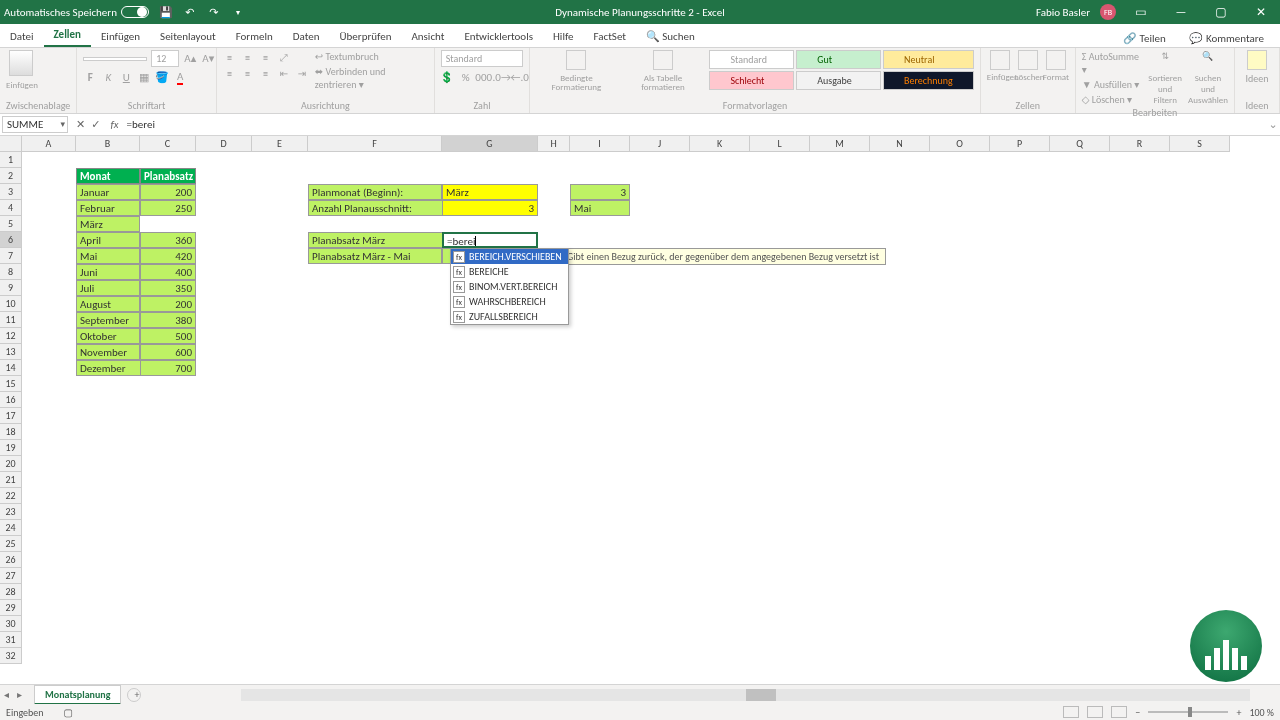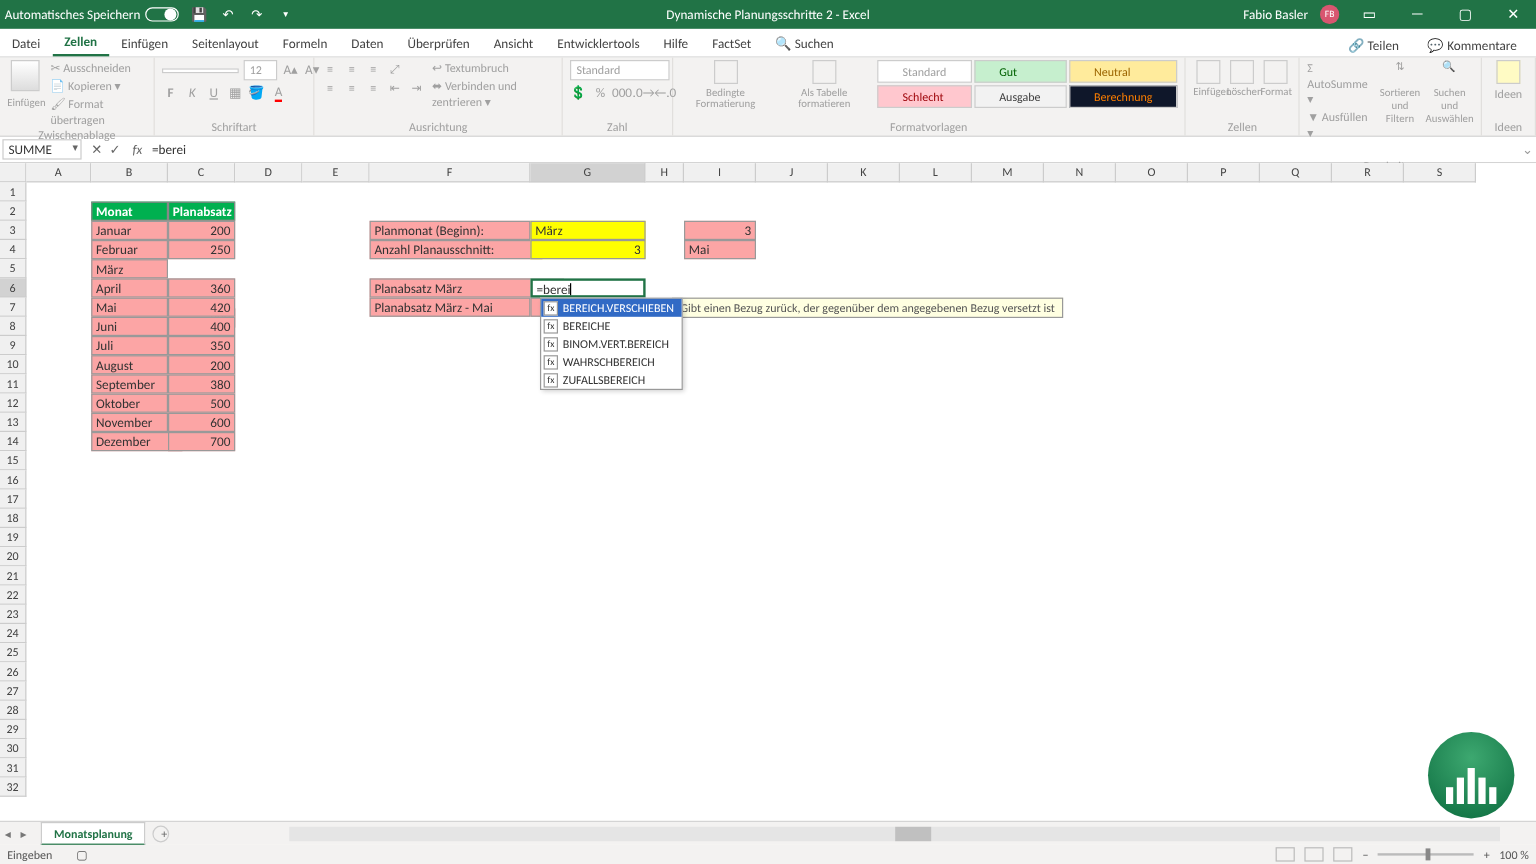--- a/index.html
+++ b/index.html
@@ -65,21 +65,21 @@
 
 .grid { position: relative; background: #fff; }
 .selectall { position: absolute; left: 0; top: 0; width: 22px; height: 16px; background: #f0f0f0; border-right: 1px solid #ccc; border-bottom: 1px solid #ccc; }
 .colheads { position: absolute; left: 22px; top: 0; height: 16px; display: flex; }
 .colh { border-right: 1px solid #ccc; border-bottom: 1px solid #ccc; background: #f0f0f0; text-align: center; font-size: 10px; line-height: 16px; color: #444; }
 .colh.sel { background: #d2d2d2; }
 .rowheads { position: absolute; left: 0; top: 16px; width: 22px; }
 .rowh { height: 16px; border-right: 1px solid #ccc; border-bottom: 1px solid #ccc; background: #f0f0f0; text-align: center; font-size: 10px; line-height: 16px; color: #444; }
 .rowh.sel { background: #d2d2d2; }
 .cells { position: absolute; left: 22px; top: 16px; }
-.cell { position: absolute; border-right: 1px solid #e5e5e5; border-bottom: 1px solid #e5e5e5; padding: 0 3px; font-size: 11px; line-height: 16px; overflow: hidden; white-space: nowrap; background: #fca5a5; }
+.cell { position: absolute; border-right: 1px solid #e5e5e5; border-bottom: 1px solid #e5e5e5; padding: 0 3px; font-size: 11px; line-height: 16px; overflow: hidden; white-space: nowrap; background: #bef264; }
 .th-green { background: #00b050; color: #fff; font-weight: bold; border: 1px solid #888; }
 .bordered { border: 1px solid #999; }
 .yellow { background: #ffff00; }
 .editcell { border: 2px solid #217346 !important; }
 .rightal { text-align: right; }
 
 
 .intelli { position: absolute; background: #fff; border: 1px solid #999; font-size: 10px; z-index: 100; box-shadow: 2px 2px 4px rgba(0,0,0,0.2); }
 .intelli-row { padding: 1px 6px 1px 2px; display: flex; align-items: center; gap: 4px; }
 .intelli-row.sel { background: #316ac5; color: #fff; }
@@ -150,25 +150,20 @@
   </div>
 </div>
 
 <div class="ribbon">
 
   <div class="rgroup">
     <div class="rg-body">
       <div class="paste-big">
         <div class="paste-icon"></div>
         <span style="font-size:9px">Einfügen</span>
-      </div>
-      <div class="rg-col">
-        <span>✂ <span>Ausschneiden</span></span>
-        <span>📄 <span>Kopieren</span> ▾</span>
-        <span>🖌 <span>Format übertragen</span></span>
       </div>
     </div>
     <div class="rgroup-label">Zwischenablage</div>
   </div>
 
   <div class="rgroup" style="min-width:130px">
     <div class="rg-body" style="flex-direction:column;gap:3px">
       <div class="smallrow">
         <span class="fontbox"></span>
         <span class="sizebox">12</span>

